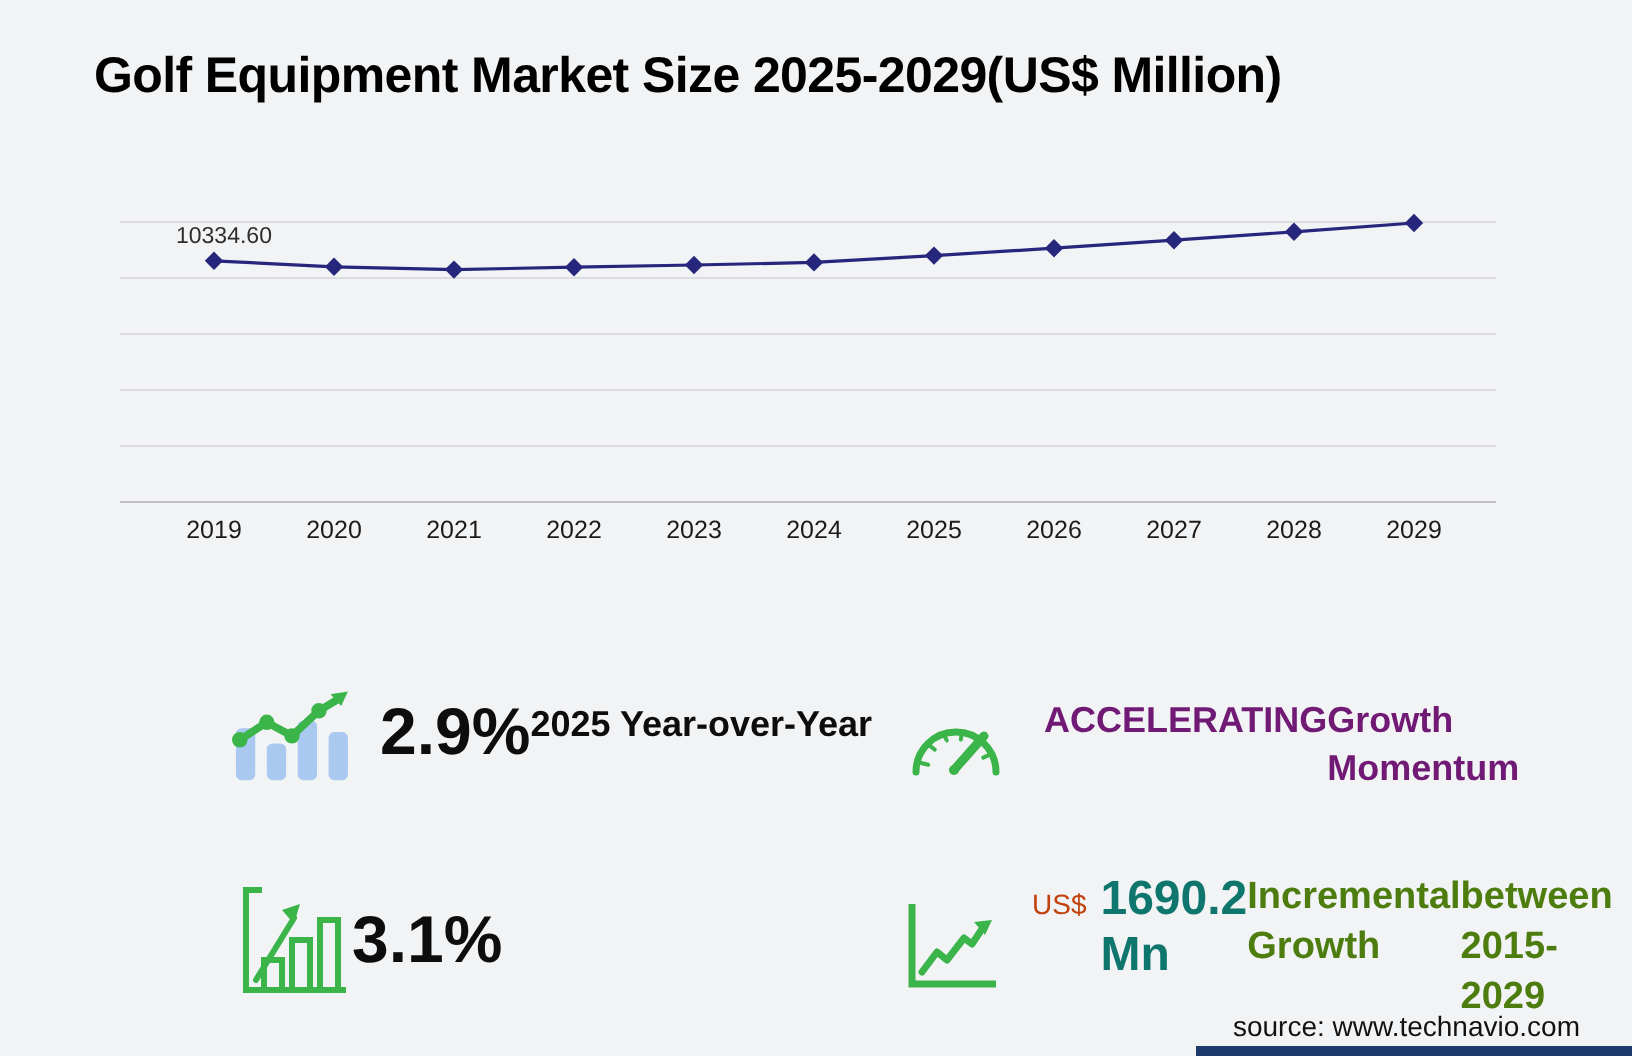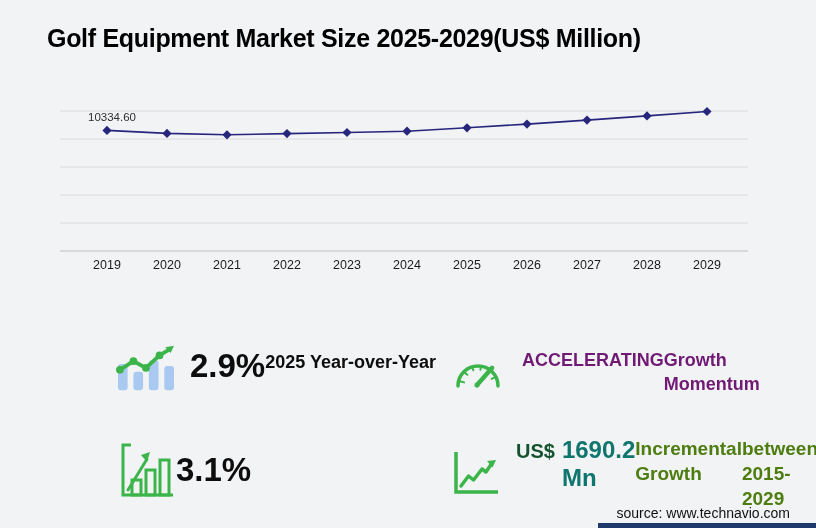--- a/index.html
+++ b/index.html
@@ -7,21 +7,21 @@
   .page{position:relative;width:816px;height:528px;background:#f2f3f5;overflow:hidden;}
   .title{position:absolute;left:47px;top:24px;font-size:25px;font-weight:700;
          color:#000000;letter-spacing:-0.3px;margin:0;}
   #chart-svg{position:absolute;left:0;top:90px;width:816px;height:195px;font-family:inherit;}
   .stat{position:absolute;display:flex;align-items:center;}
   .stat .txt{display:flex;justify-content:center;}
   .stat-value{font-size:33px;font-weight:700;color:#0d0d0d;line-height:1.02;}
   .stat-label{font-size:18px;font-weight:600;color:#0d0d0d;margin-top:3px;}
   .mom-line{font-size:18px;font-weight:600;color:#701a75;line-height:1.35;}
   .inc-top{display:flex;align-items:baseline;gap:7px;}
-  .inc-cur{font-size:20px;font-weight:700;color:#14532d;}
+  .inc-cur{font-size:14px;font-weight:400;color:#c2410c;}
   .inc-val{font-size:24px;font-weight:700;color:#0f766e;}
   .inc-line{font-size:19px;font-weight:600;color:#4d7c0f;line-height:1.32;}
   .stat-yoy{left:112px;top:338px;gap:12px;}
   .stat-cagr{left:120px;top:442px;}
   .stat-momentum{left:452px;top:348px;gap:18px;}
   .stat-incremental{left:452px;top:436px;gap:16px;align-items:flex-start;}
   .stat-incremental .icon{margin-top:14px;}
   .source{position:absolute;right:26px;bottom:7px;font-size:14px;font-weight:500;color:#111;}
   .accent-bar{position:absolute;right:0;bottom:0;width:218px;height:5px;background:#1e3a6d;}
   .icon{flex:none;display:block;}

